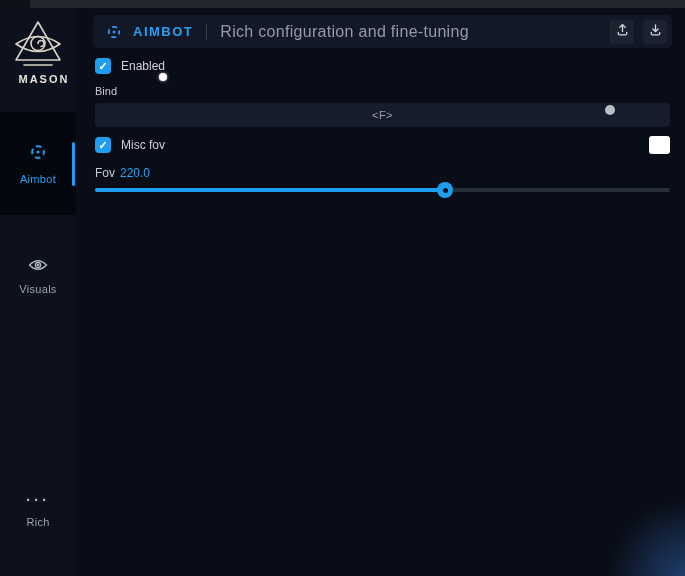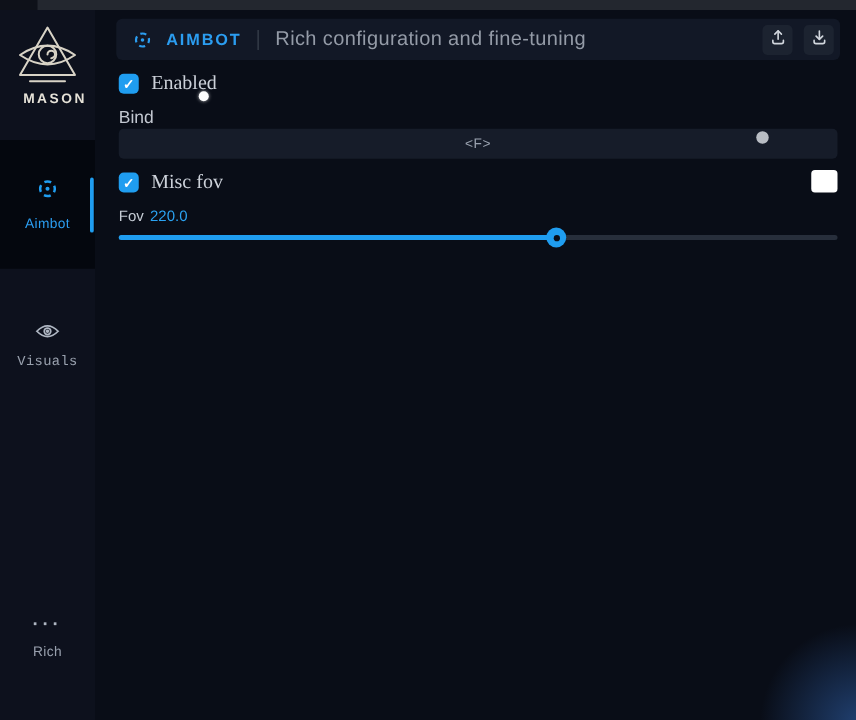--- a/index.html
+++ b/index.html
@@ -11,44 +11,44 @@
   
   .sidebar{position:absolute;left:0;top:8px;width:76px;height:568px;background:#0d111d;}
   .logo{position:absolute;left:0;top:12px;width:76px;text-align:center;}
   .logo svg{display:block;margin:0 auto;}
   .logo-label{margin-top:5px;font-size:11px;font-weight:bold;letter-spacing:2px;color:#e6e2d8;padding-left:12px;}
   .nav-item{position:absolute;left:0;width:76px;display:flex;flex-direction:column;align-items:center;gap:7px;cursor:pointer;}
   .nav-label{font-size:11px;color:#98a0ad;letter-spacing:.3px;}
   .nav-item.active{top:104px;height:103px;background:#04070e;justify-content:center;gap:8px;}
   .nav-item.active .nav-label{color:#2b9df0;}
   .active-indicator{position:absolute;right:1px;top:30px;width:3px;height:44px;background:#1f9df0;border-radius:2px;}
-  .nav-visuals{top:250px;font-family:Liberation Mono, monospace;} .nav-world{top:368px;} .nav-misc{top:487px;}
+  .nav-visuals{top:250px;} .nav-world{top:368px;} .nav-misc{top:487px;}
   .nav-ellipsis{font-size:15px;font-weight:bold;color:#aeb6c2;letter-spacing:3px;height:14px;line-height:10px;}
   
   .content{position:absolute;left:76px;top:8px;width:609px;height:568px;background:#090d17;}
   .corner-glow{position:absolute;right:-30px;bottom:-30px;width:110px;height:110px;
                background:radial-gradient(circle at 75% 75%, rgba(48,98,172,.6), rgba(48,98,172,0) 68%);}
   
   .header{position:absolute;left:17px;top:7px;width:579px;height:33px;background:#121826;border-radius:5px;
           display:flex;align-items:center;padding:0 5px 0 6px;box-sizing:border-box;}
   .header-crosshair{margin:0 11px 0 7px;display:flex;}
   .header-title{color:#2b9df0;font-weight:bold;font-size:13px;letter-spacing:1.5px;}
   .header-divider{width:1px;height:16px;background:#3a414e;margin:0 13px;}
   .header-subtitle{color:#949ba7;font-size:16px;letter-spacing:.3px;}
   .header-actions{margin-left:auto;display:flex;gap:9px;}
   .icon-btn{width:24px;height:24px;background:#1c2330;border-radius:4px;display:flex;align-items:center;justify-content:center;cursor:pointer;}
   
   .check-row{position:absolute;left:19px;display:flex;align-items:center;gap:10px;}
   .row-enabled{top:50px;}
   .row-drawfov{top:129px;}
   .checkbox{width:16px;height:16px;background:#1f9df0;border-radius:4px;color:#fff;font-size:11px;font-weight:bold;
             display:flex;align-items:center;justify-content:center;cursor:pointer;}
-  .check-label{font-size:16px;color:#ccd1d9;font-family:Liberation Serif, serif;}
+  .check-label{font-size:12px;color:#ccd1d9;}
   
-  .bind-label{position:absolute;left:19px;top:77px;font-size:14px;color:#c3c8d1;}
+  .bind-label{position:absolute;left:19px;top:77px;font-size:11px;color:#c3c8d1;}
   .bind-bar{position:absolute;left:19px;top:95px;width:575px;height:24px;background:#161c29;border-radius:4px;
             display:flex;align-items:center;justify-content:center;cursor:pointer;}
   .bind-value{font-size:11px;color:#9aa2af;letter-spacing:.5px;}
   .bind-dot{position:absolute;left:510px;top:2px;width:10px;height:10px;border-radius:50%;background:#b9bdc4;}
   
   .swatch{position:absolute;left:573px;top:128px;width:21px;height:18px;border-radius:3px;cursor:pointer;background:#fff;}
   
   .fov-row{position:absolute;left:19px;top:158px;font-size:12px;color:#c6ccd5;text-align:center;}
   .fov-value{color:#2ba3f2;margin-left:5px;}
   .slider{position:absolute;left:19px;top:180px;width:575px;height:4px;background:#272e3b;border-radius:2px;cursor:pointer;}

